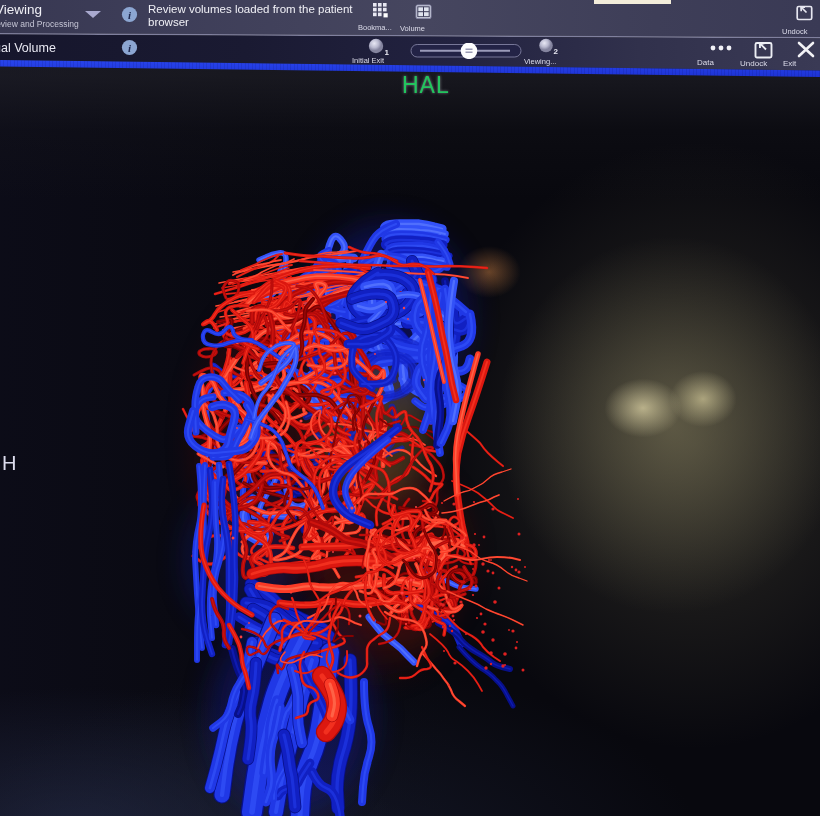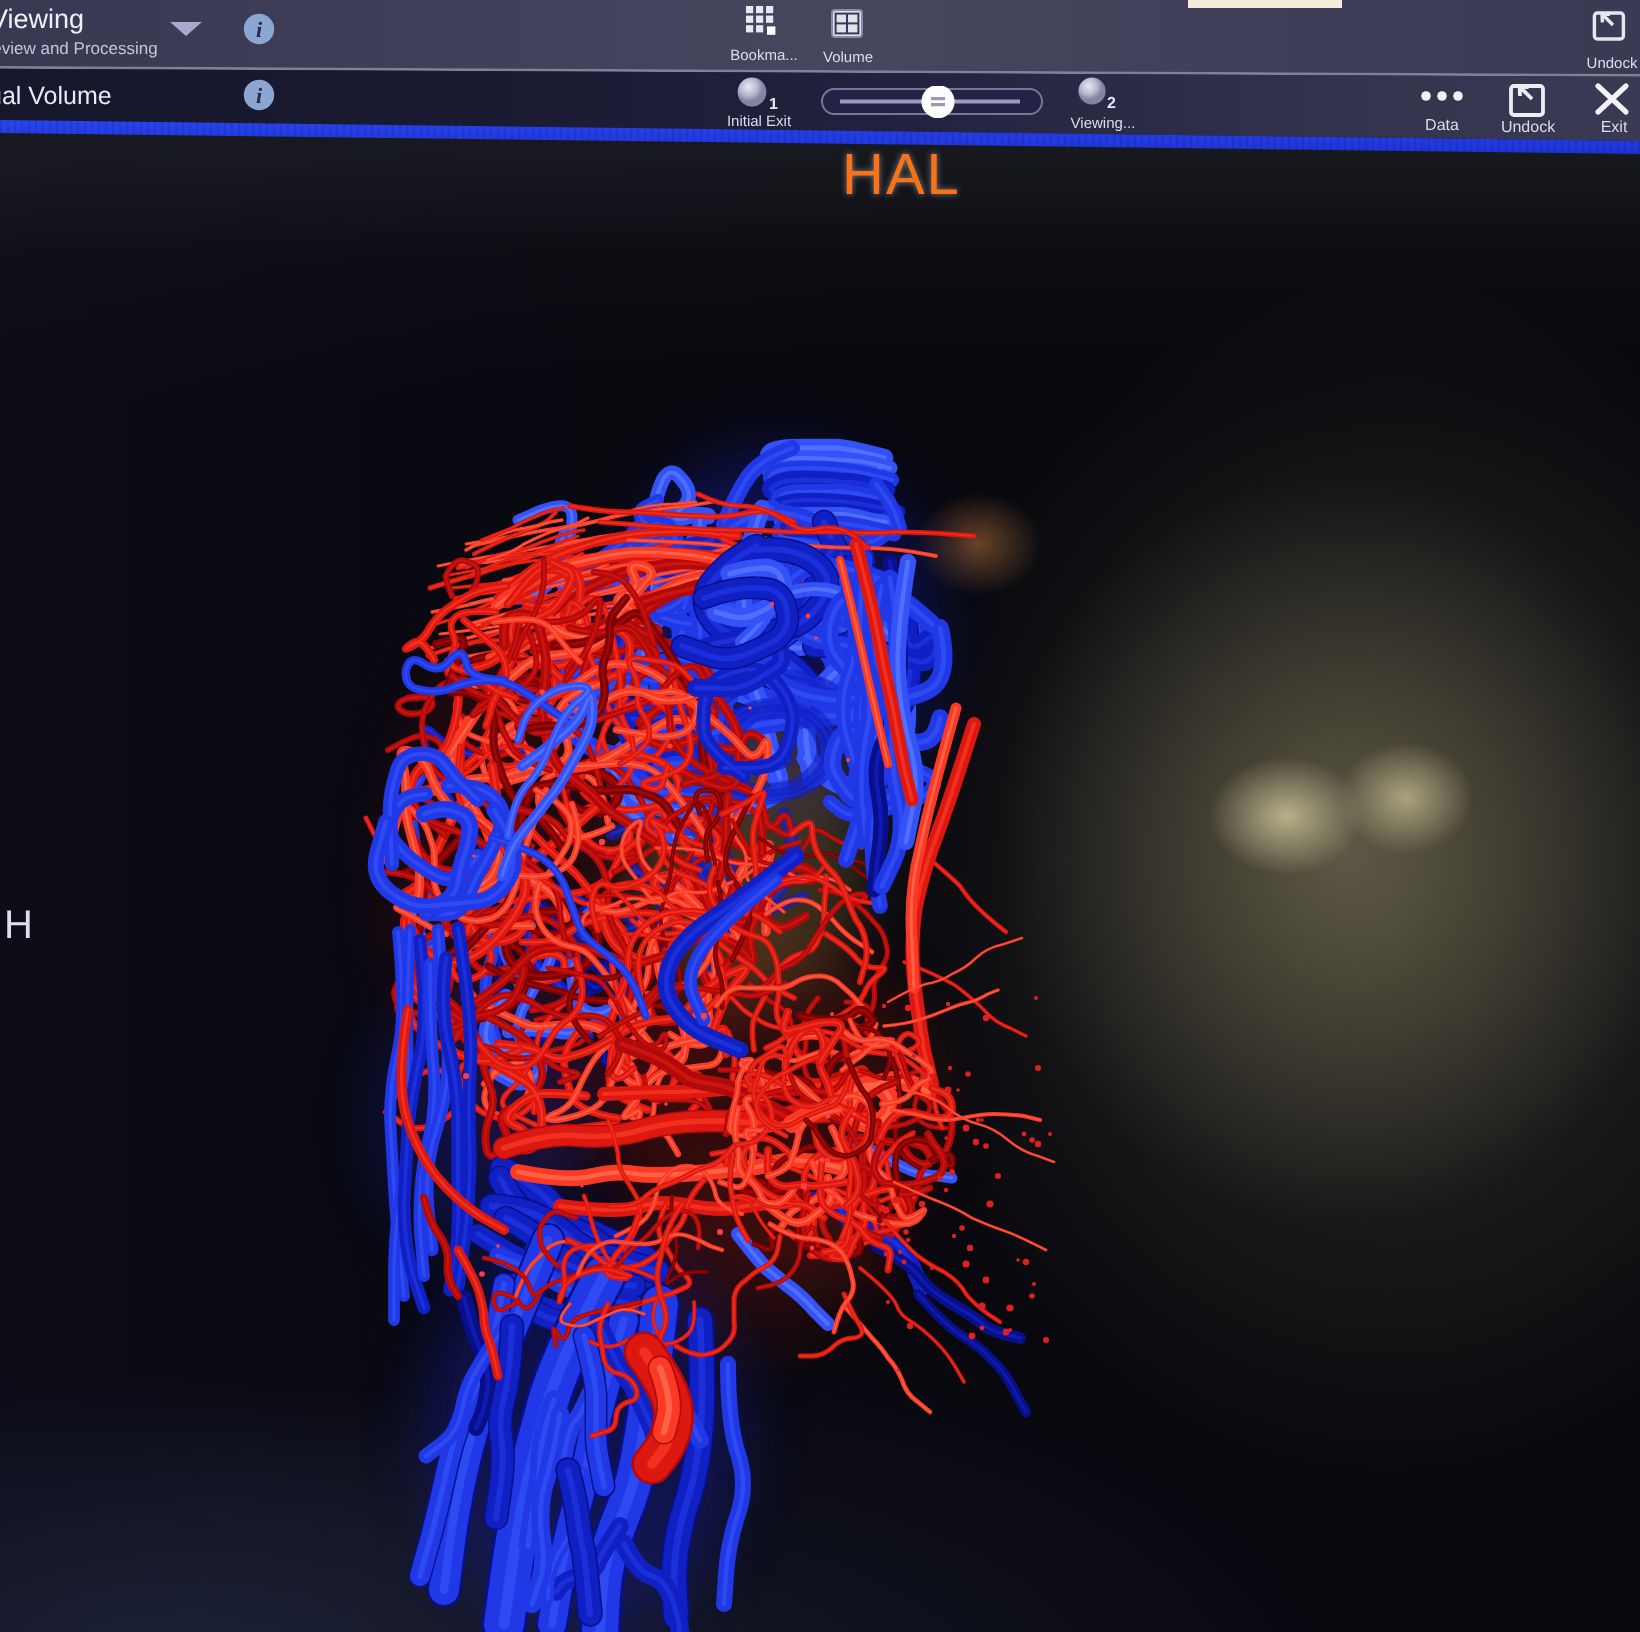--- a/index.html
+++ b/index.html
@@ -9,36 +9,36 @@
  radial-gradient(235px 255px at 672px 425px, rgba(135,128,95,.55), rgba(135,128,95,0) 74%),
  radial-gradient(340px 400px at 695px 445px, rgba(100,95,72,.40), rgba(100,95,72,0) 76%),
  radial-gradient(44px 36px at 489px 272px, rgba(165,105,58,.62), rgba(165,105,58,0) 72%),
  radial-gradient(420px 190px at 80px 830px, rgba(42,50,80,.55), rgba(42,50,80,0) 75%),
  radial-gradient(500px 260px at 330px 860px, rgba(30,36,60,.5), rgba(30,36,60,0) 75%),
  linear-gradient(180deg, rgba(34,34,42,.6) 76px, rgba(24,24,30,.25) 130px, rgba(0,0,0,0) 200px),
  linear-gradient(90deg, rgba(13,13,26,.8) 0, rgba(10,10,20,.4) 30%, rgba(8,8,12,0) 55%),
  #08080e}
 .t{position:absolute;white-space:nowrap;color:#eef;}
 #art{position:absolute;left:0;top:0;filter:blur(0.35px)}
-#hal{position:absolute;left:421px;top:72px;font-size:29px;color:#f97316;letter-spacing:1px;text-shadow:0 0 3px rgba(200,200,210,.6)}
+#hal{position:absolute;left:402px;top:72px;font-size:23px;color:#22c55e;letter-spacing:1px;text-shadow:0 0 3px rgba(200,200,210,.6)}
 #hleft{position:absolute;left:2px;top:452px;font-size:20px;color:#dde;}
 
 #row1{position:absolute;left:0;top:0;width:820px;height:38px;
  background:linear-gradient(90deg,#383852 0,#3d3d58 18%,#46465f 52%,#3e3e58 80%,#3a3a55 100%);
  clip-path:polygon(0 0,820px 0,820px 37px,0 33px)}
 #rowsep{position:absolute;left:0;top:0;width:820px;height:40px;background:#80809e;
  clip-path:polygon(0 33px,820px 37px,820px 38.4px,0 34.4px)}
 #row2{position:absolute;left:0;top:0;width:820px;height:72px;
  background:linear-gradient(90deg,#16162c 0,#1a1a32 30%,#222240 55%,#31314c 78%,#3a3a55 100%);
  clip-path:polygon(0 34.4px,820px 38.4px,820px 70.5px,0 60px)}
 #blueline{position:absolute;left:0;top:0;width:820px;height:80px;
  background:repeating-linear-gradient(90deg, rgba(4,8,70,.12) 0 1px, rgba(0,0,0,0) 1px 3.5px),linear-gradient(180deg,#0d1db0 0,#2542ea 40%,#2b49f2 70%,#1b2fd0 100%);
  clip-path:polygon(0 60px,820px 70.5px,820px 77px,0 66.5px)}
 #topwhite{position:absolute;left:594px;top:0;width:77px;height:4px;background:#f3edda}
-.lbl{position:absolute;font-size:7.5px;color:#dcdcea;text-align:center;white-space:nowrap}
+.lbl{position:absolute;font-size:7.5px;color:#dcdcea;text-align:left;white-space:nowrap}
 .ico{position:absolute}
 </style></head><body>
 <div id="stage">
 <div id="bg"></div>
 <svg id="art" width="820" height="816" viewBox="0 0 820 816">
 <defs>
         <filter id="bl" x="-60%" y="-60%" width="220%" height="220%">
           <feGaussianBlur stdDeviation="15"></feGaussianBlur>
         </filter>
       </defs>
@@ -1112,20 +1112,21 @@
 <div id="topwhite"></div>
 <div class="t" style="left:-5px;top:2px;font-size:13.5px;color:#f0f0f6">Viewing</div>
 <div class="t" style="left:-10px;top:18.5px;font-size:8.5px;color:#c6c6d6">Review and Processing</div>
 <svg class="ico" style="left:84px;top:10px" width="18" height="9">
       <path d="M1,1 L17,1 L9,8 Z" fill="#a9a9cf"></path>
     </svg>
 <svg class="ico" style="left:121px;top:6px" width="17" height="17">
       <circle cx="8.5" cy="8.5" r="7.6" fill="#8ca6d2"></circle>
       <text x="8.5" y="12.6" font-size="11" font-family="Liberation Serif" font-weight="bold" fill="#202a50" text-anchor="middle" font-style="italic">i</text>
     </svg>
+<div class="t" style="left:148px;top:3px;font-size:11.5px;line-height:12.8px;color:#f1f1f7">Review volumes loaded from the patient<br>browser</div>
 <svg class="ico" style="left:372px;top:2px" width="19" height="16">
  <g fill="#e8e8f2">
         <rect x="1" y="1" width="3.6" height="3.6"></rect>
         <rect x="6" y="1" width="3.6" height="3.6"></rect>
         <rect x="11" y="1" width="3.6" height="3.6"></rect>
  <rect x="1" y="5.8" width="3.6" height="3.6"></rect>
         <rect x="6" y="5.8" width="3.6" height="3.6"></rect>
         <rect x="11" y="5.8" width="3.6" height="3.6"></rect>
  <rect x="1" y="10.6" width="3.6" height="3.6"></rect>
         <rect x="6" y="10.6" width="3.6" height="3.6"></rect>

